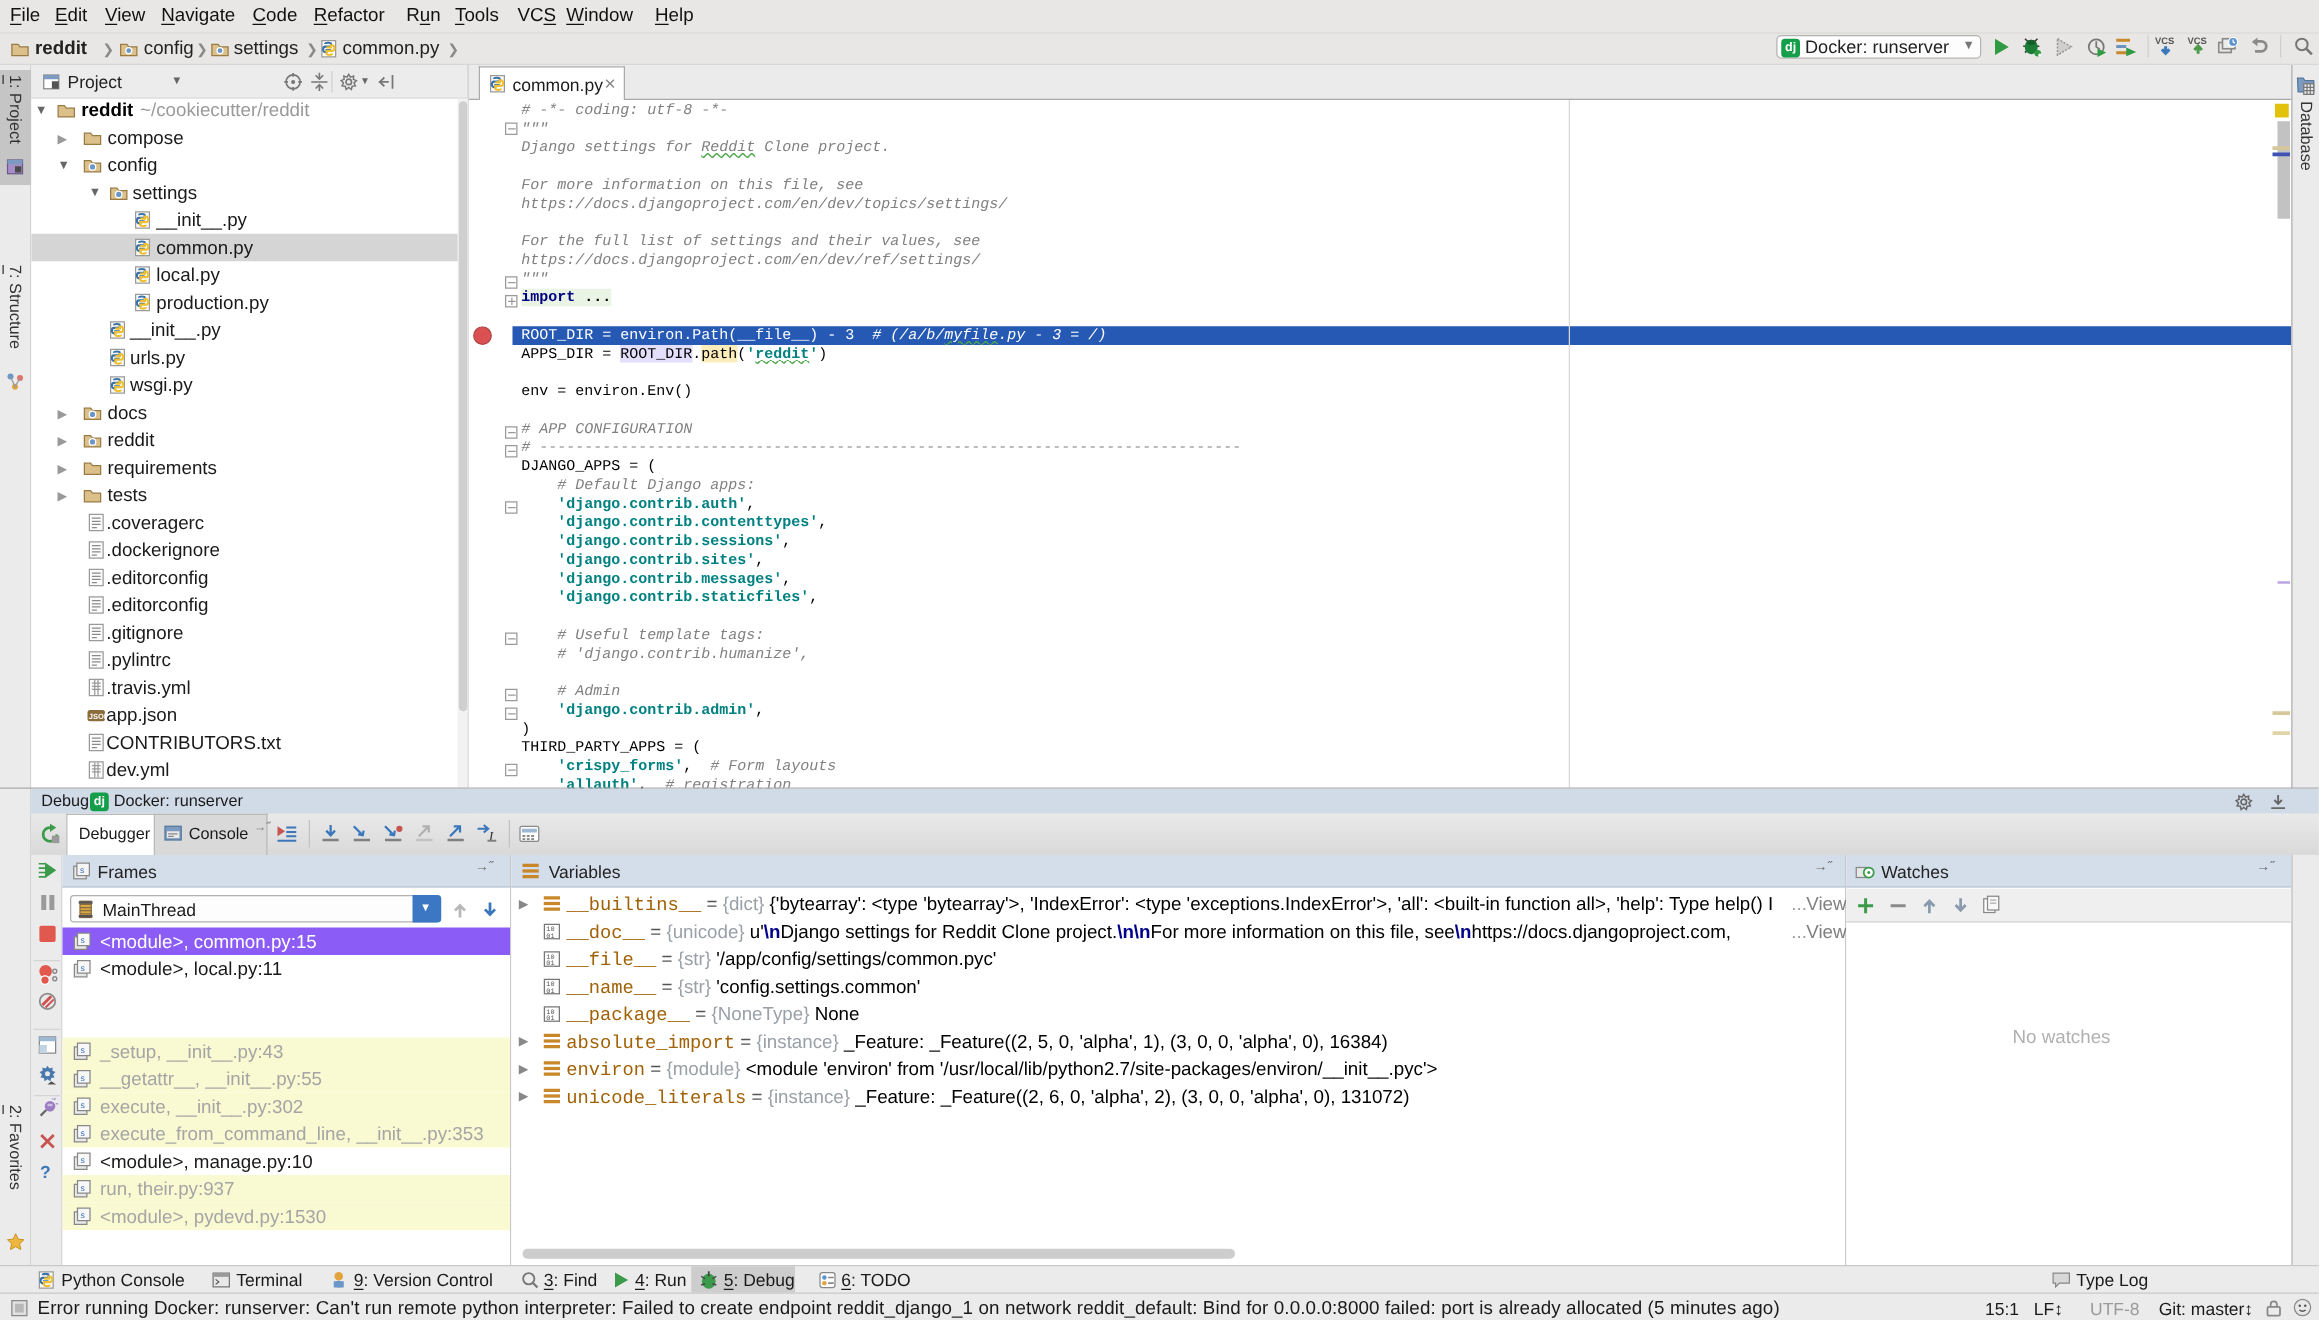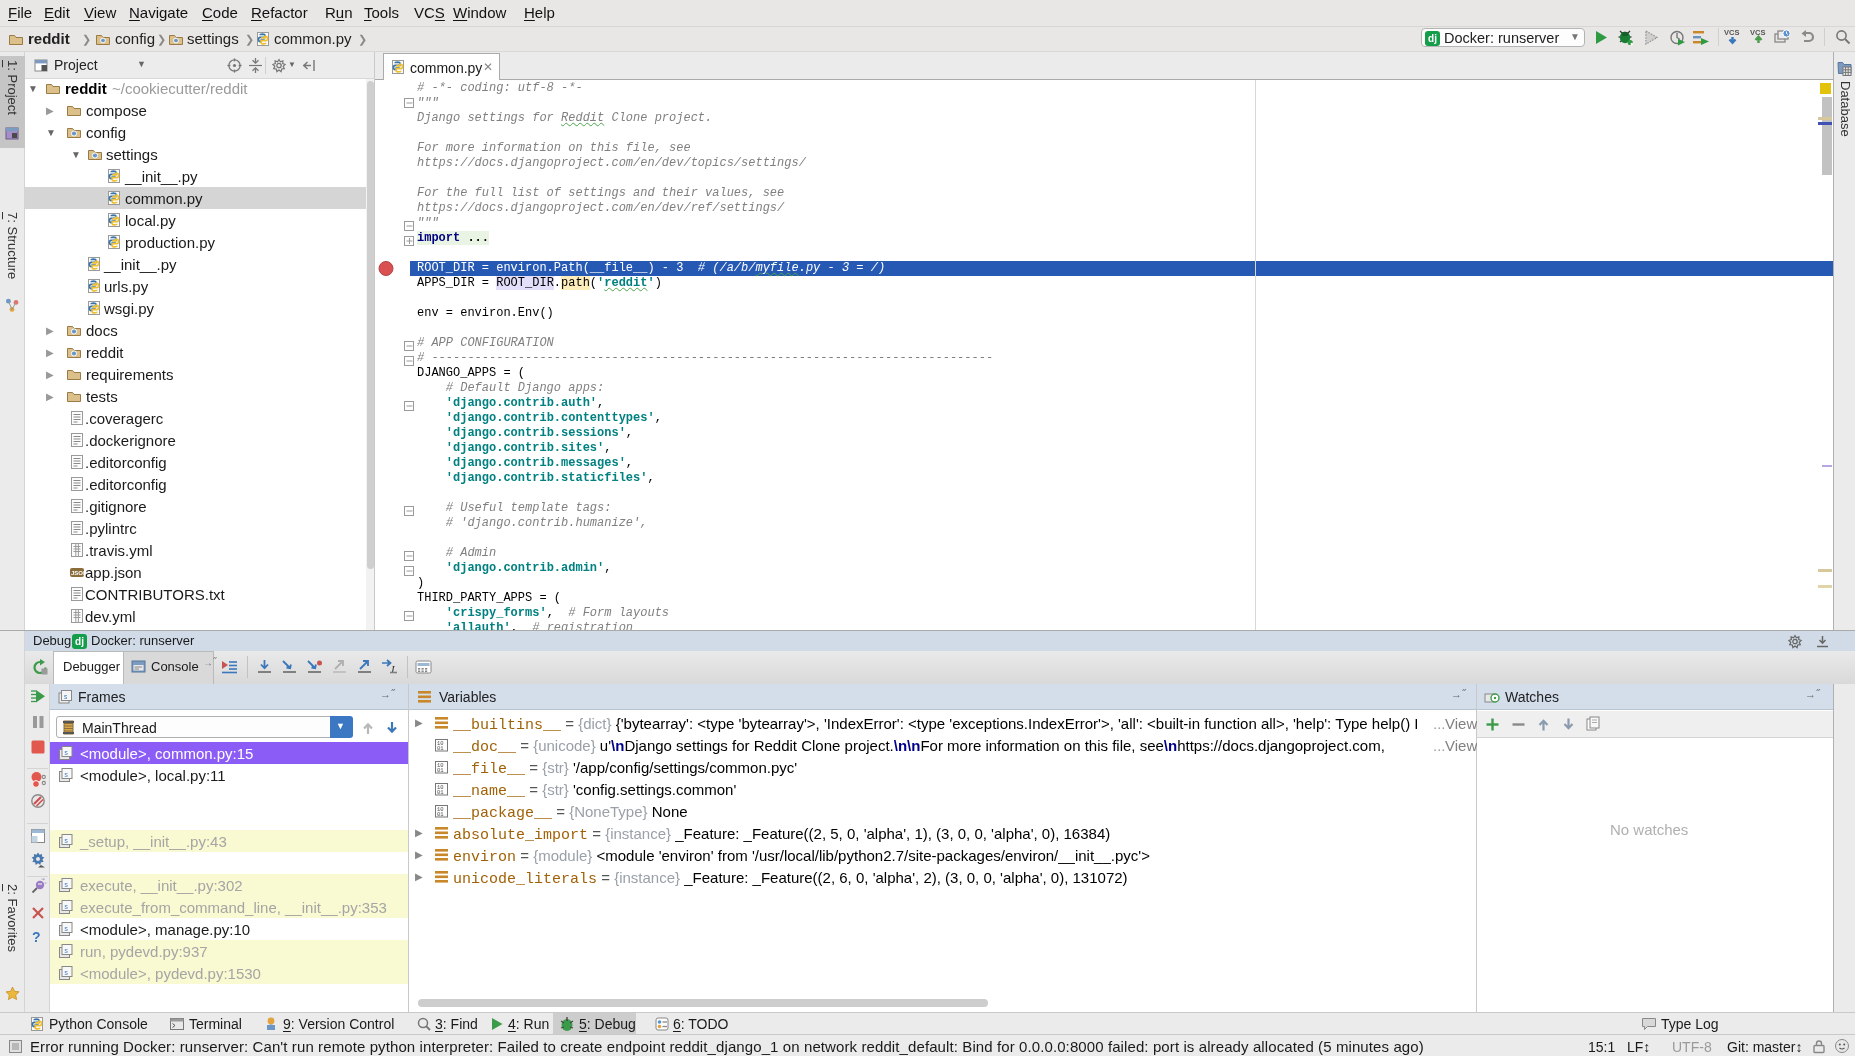--- a/index.html
+++ b/index.html
@@ -683,20 +683,26 @@
         <use href="#fric"></use>
       </svg>
       <span class="abs" style="left:30px;top:3px">&lt;module&gt;, local.py:11</span>
     </div>
 <div class="frow" style="top:146px;background:#f9f9d2;color:#a5a5a5">
       <svg class="abs" style="left:8px;top:3px" width="16" height="16">
         <use href="#fric"></use>
       </svg>
       <span class="abs" style="left:30px;top:3px">_setup, __init__.py:43</span>
     </div>
+<div class="frow" style="top:168px;background:#f9f9d2;color:#a5a5a5">
+      <svg class="abs" style="left:8px;top:3px" width="16" height="16">
+        <use href="#fric"></use>
+      </svg>
+      <span class="abs" style="left:30px;top:3px">__getattr__, __init__.py:55</span>
+    </div>
 <div class="frow" style="top:190px;background:#f9f9d2;color:#a5a5a5">
       <svg class="abs" style="left:8px;top:3px" width="16" height="16">
         <use href="#fric"></use>
       </svg>
       <span class="abs" style="left:30px;top:3px">execute, __init__.py:302</span>
     </div>
 <div class="frow" style="top:212px;background:#f9f9d2;color:#a5a5a5">
       <svg class="abs" style="left:8px;top:3px" width="16" height="16">
         <use href="#fric"></use>
       </svg>
@@ -705,21 +711,21 @@
 <div class="frow" style="top:234px">
       <svg class="abs" style="left:8px;top:3px" width="16" height="16">
         <use href="#fric"></use>
       </svg>
       <span class="abs" style="left:30px;top:3px">&lt;module&gt;, manage.py:10</span>
     </div>
 <div class="frow" style="top:256px;background:#f9f9d2;color:#a5a5a5">
       <svg class="abs" style="left:8px;top:3px" width="16" height="16">
         <use href="#fric"></use>
       </svg>
-      <span class="abs" style="left:30px;top:3px">run, pydevd.py:937</span>
+      <span class="abs" style="left:30px;top:3px">run, their.py:937</span>
     </div>
 <div class="frow" style="top:278px;background:#f9f9d2;color:#a5a5a5">
       <svg class="abs" style="left:8px;top:3px" width="16" height="16">
         <use href="#fric"></use>
       </svg>
       <span class="abs" style="left:30px;top:3px">&lt;module&gt;, pydevd.py:1530</span>
     </div>
 </div>
 
 <div class="abs" style="left:409px;top:684px;width:1068px;height:328px;background:#fff;border-right:1px solid #c9c9c9">

